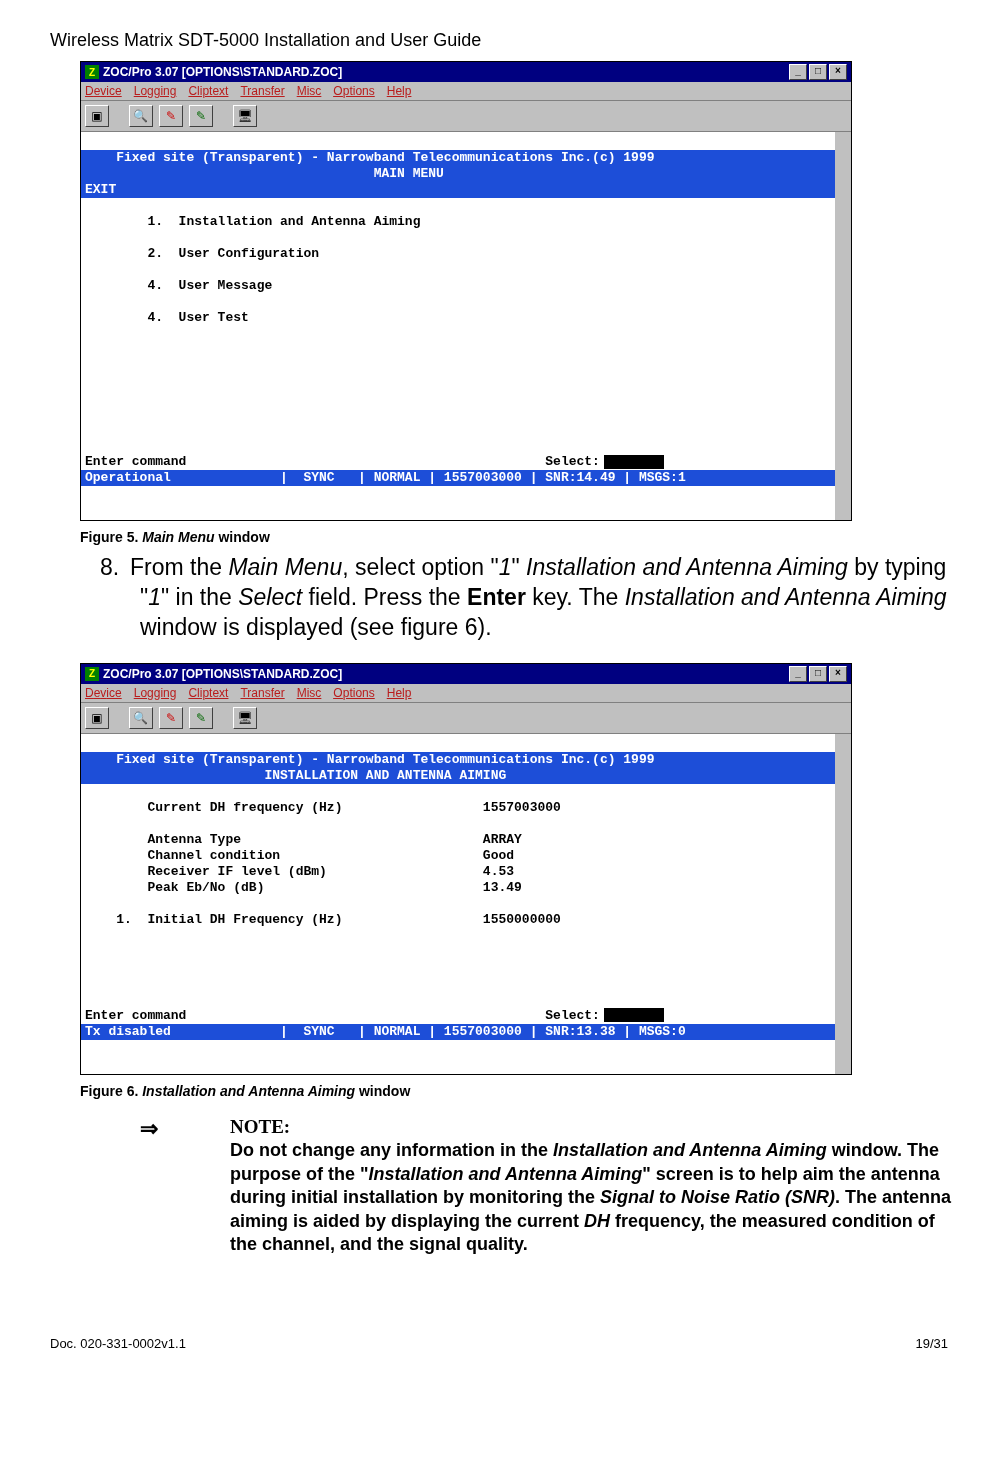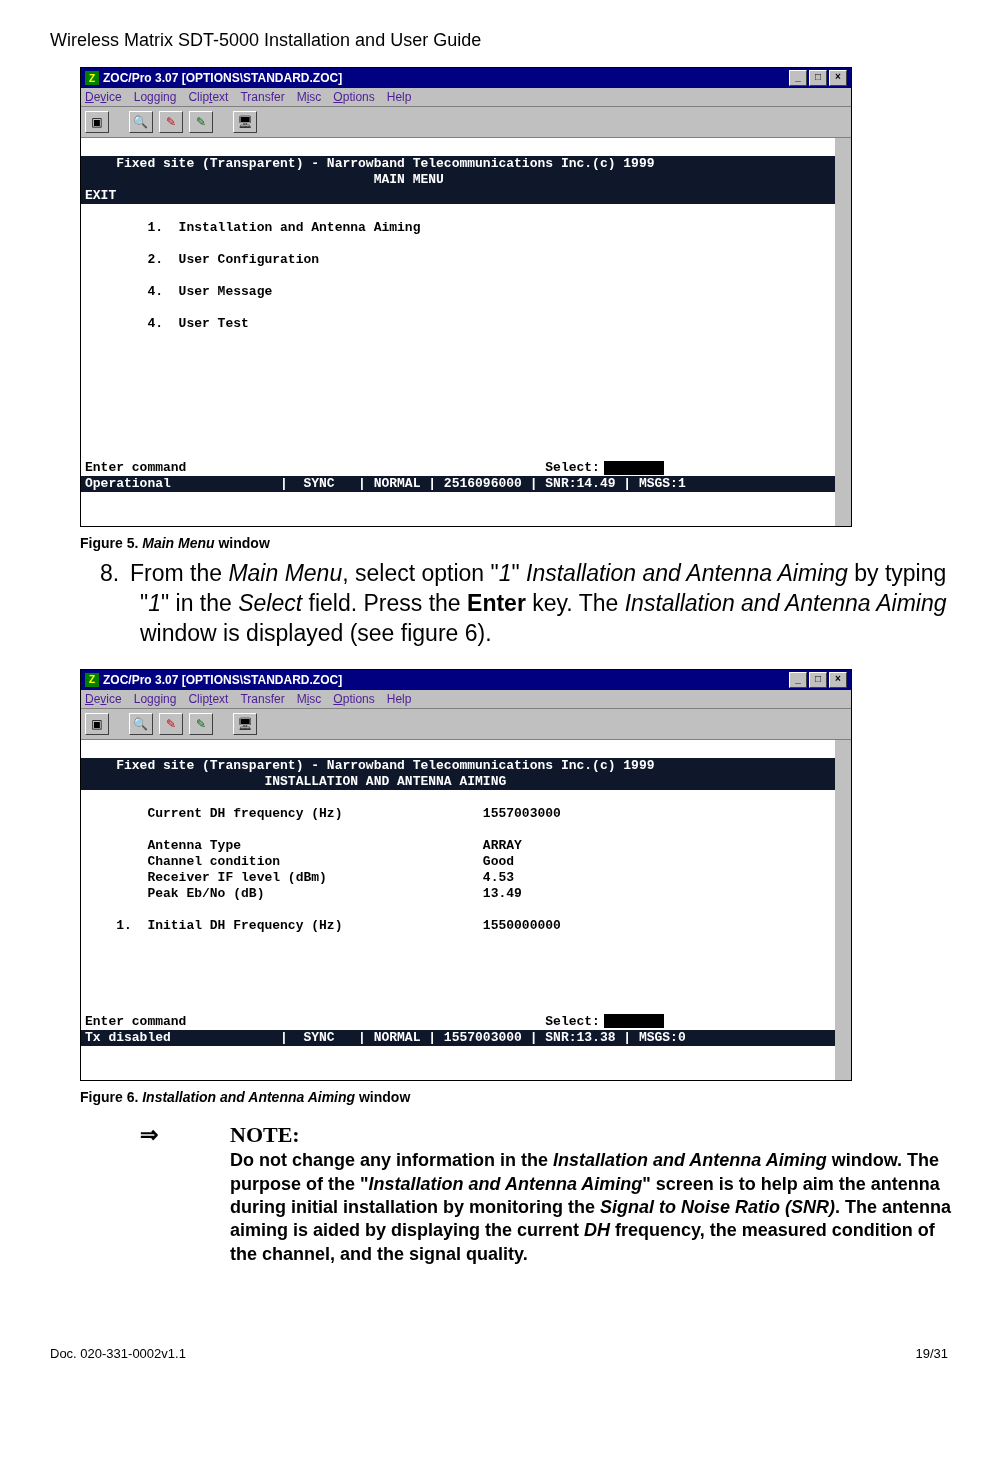--- a/index.html
+++ b/index.html
@@ -10,21 +10,21 @@
     color: #000;
     width: 1008px;
   }
   .page {
     padding: 30px 50px 30px 50px;
     box-sizing: border-box;
     width: 1008px;
   }
   .doc-header {
     font-size: 18px;
-    margin-bottom: 16px;
+    margin-bottom: 10px;
   }
   
   .zoc-window {
     border: 1px solid #000;
     background: #c0c0c0;
     margin: 10px 0 8px 30px;
     width: 770px;
     font-size: 12px;
   }
   .zoc-titlebar {
@@ -64,21 +64,21 @@
   }
   .zoc-menubar {
     background: #c0c0c0;
     padding: 2px 4px;
     font-family: "MS Sans Serif", Tahoma, sans-serif;
     font-size: 12px;
     display: flex;
     gap: 12px;
     border-bottom: 1px solid #808080;
   }
-  .menu-item { color:#4c1d95; }
+  .menu-item { color:#b91c1c;text-decoration:underline; }
   .menu-item .ul { text-decoration: underline; }
   .zoc-toolbar {
     background: #c0c0c0;
     padding: 4px;
     border-bottom: 1px solid #808080;
     display: flex;
     gap: 6px;
     align-items: center;
   }
   .tb-btn {
@@ -101,21 +101,21 @@
     font-weight: bold;
     line-height: 16px;
     padding: 2px 0;
     white-space: pre;
     position: relative;
     min-height: 320px;
     border-right: 16px solid #c0c0c0;
   }
   .terminal.small { min-height: 300px; }
   .t-invert {
-    background: #0f172a;
+    background: #1d4ed8;
     color: #fff;
     display: block;
     padding-left: 4px;
   }
   .t-line { padding-left: 4px; }
   .t-select-box {
     display:inline-block;
     background:#000;
     width: 60px;
     height:14px;
@@ -150,21 +150,21 @@
   .note-arrow {
     position: absolute;
     left: -50px;
     top: 0;
     font-size: 22px;
     font-weight: bold;
   }
   .note-label {
     font-family: "Times New Roman", serif;
     font-weight: bold;
-    font-size: 22px;
+    font-size: 19px;
     margin-left: 40px;
   }
   .note-body {
     margin-left: 40px;
     font-weight: bold;
   }
   .footer {
     margin-top: 80px;
     font-size: 13px;
     display: flex;
@@ -216,21 +216,21 @@
 <span class="t-line">        4.  User Test</span>
 
 
 
 
 
 
 
 
 <span class="t-line"><span>Enter command                                              Select:</span><span class="t-select-box"></span></span>
-<span class="t-invert">Operational              |  SYNC   | NORMAL | 2516096000 | SNR:14.49 | MSGS:1</span>
+<span class="t-invert">Operational              |  SYNC   | NORMAL | 1557003000 | SNR:14.49 | MSGS:1</span>
     </div>
   </div>
 
   <div class="figure-caption">
     <span class="bold">Figure 5.  </span><span class="italic">Main Menu</span><span class="bold"> window</span>
   </div>
 
   <div class="body-text">
     <span class="num">8.</span><span>From the </span><span class="italic">Main Menu</span><span>, select option "</span><span class="italic">1</span><span>" </span><span class="italic">Installation and Antenna Aiming</span><span> by typing "</span><span class="italic">1</span><span>" in the </span><span class="italic">Select</span><span> field.  Press the </span><span class="bold">Enter</span><span> key.  The </span><span class="italic">Installation and Antenna Aiming</span><span> window is displayed (see figure 6).</span>
   </div>

